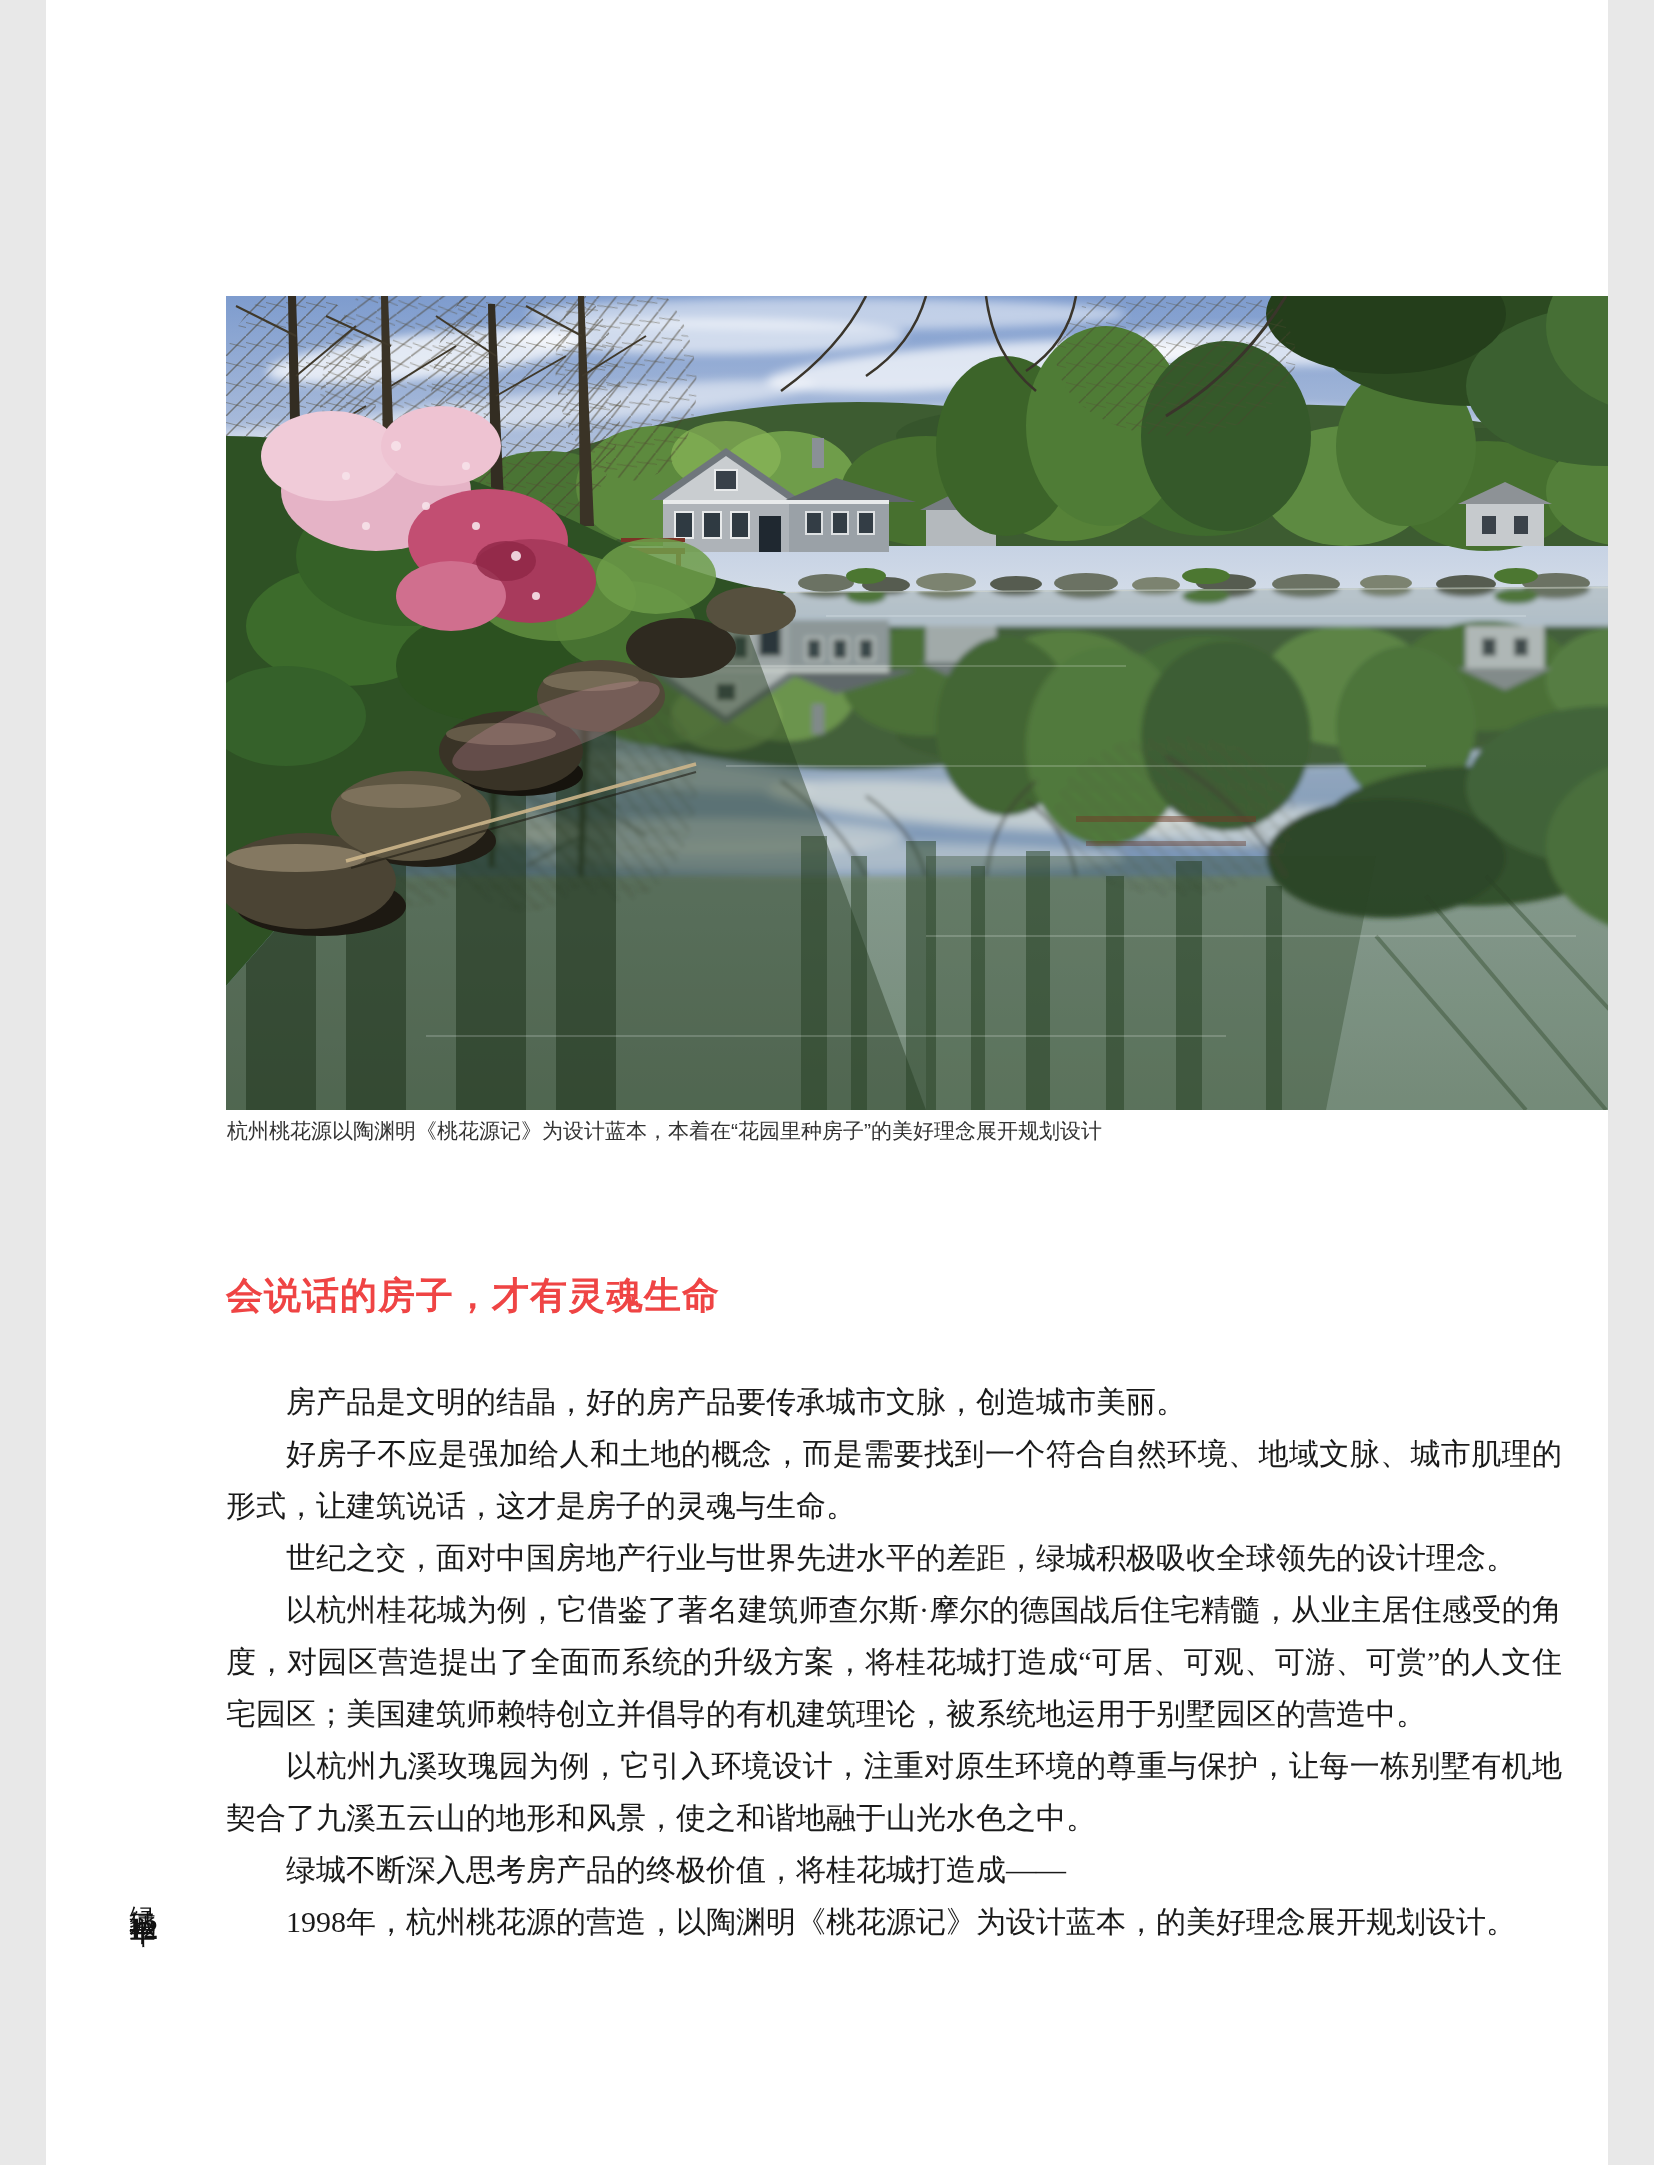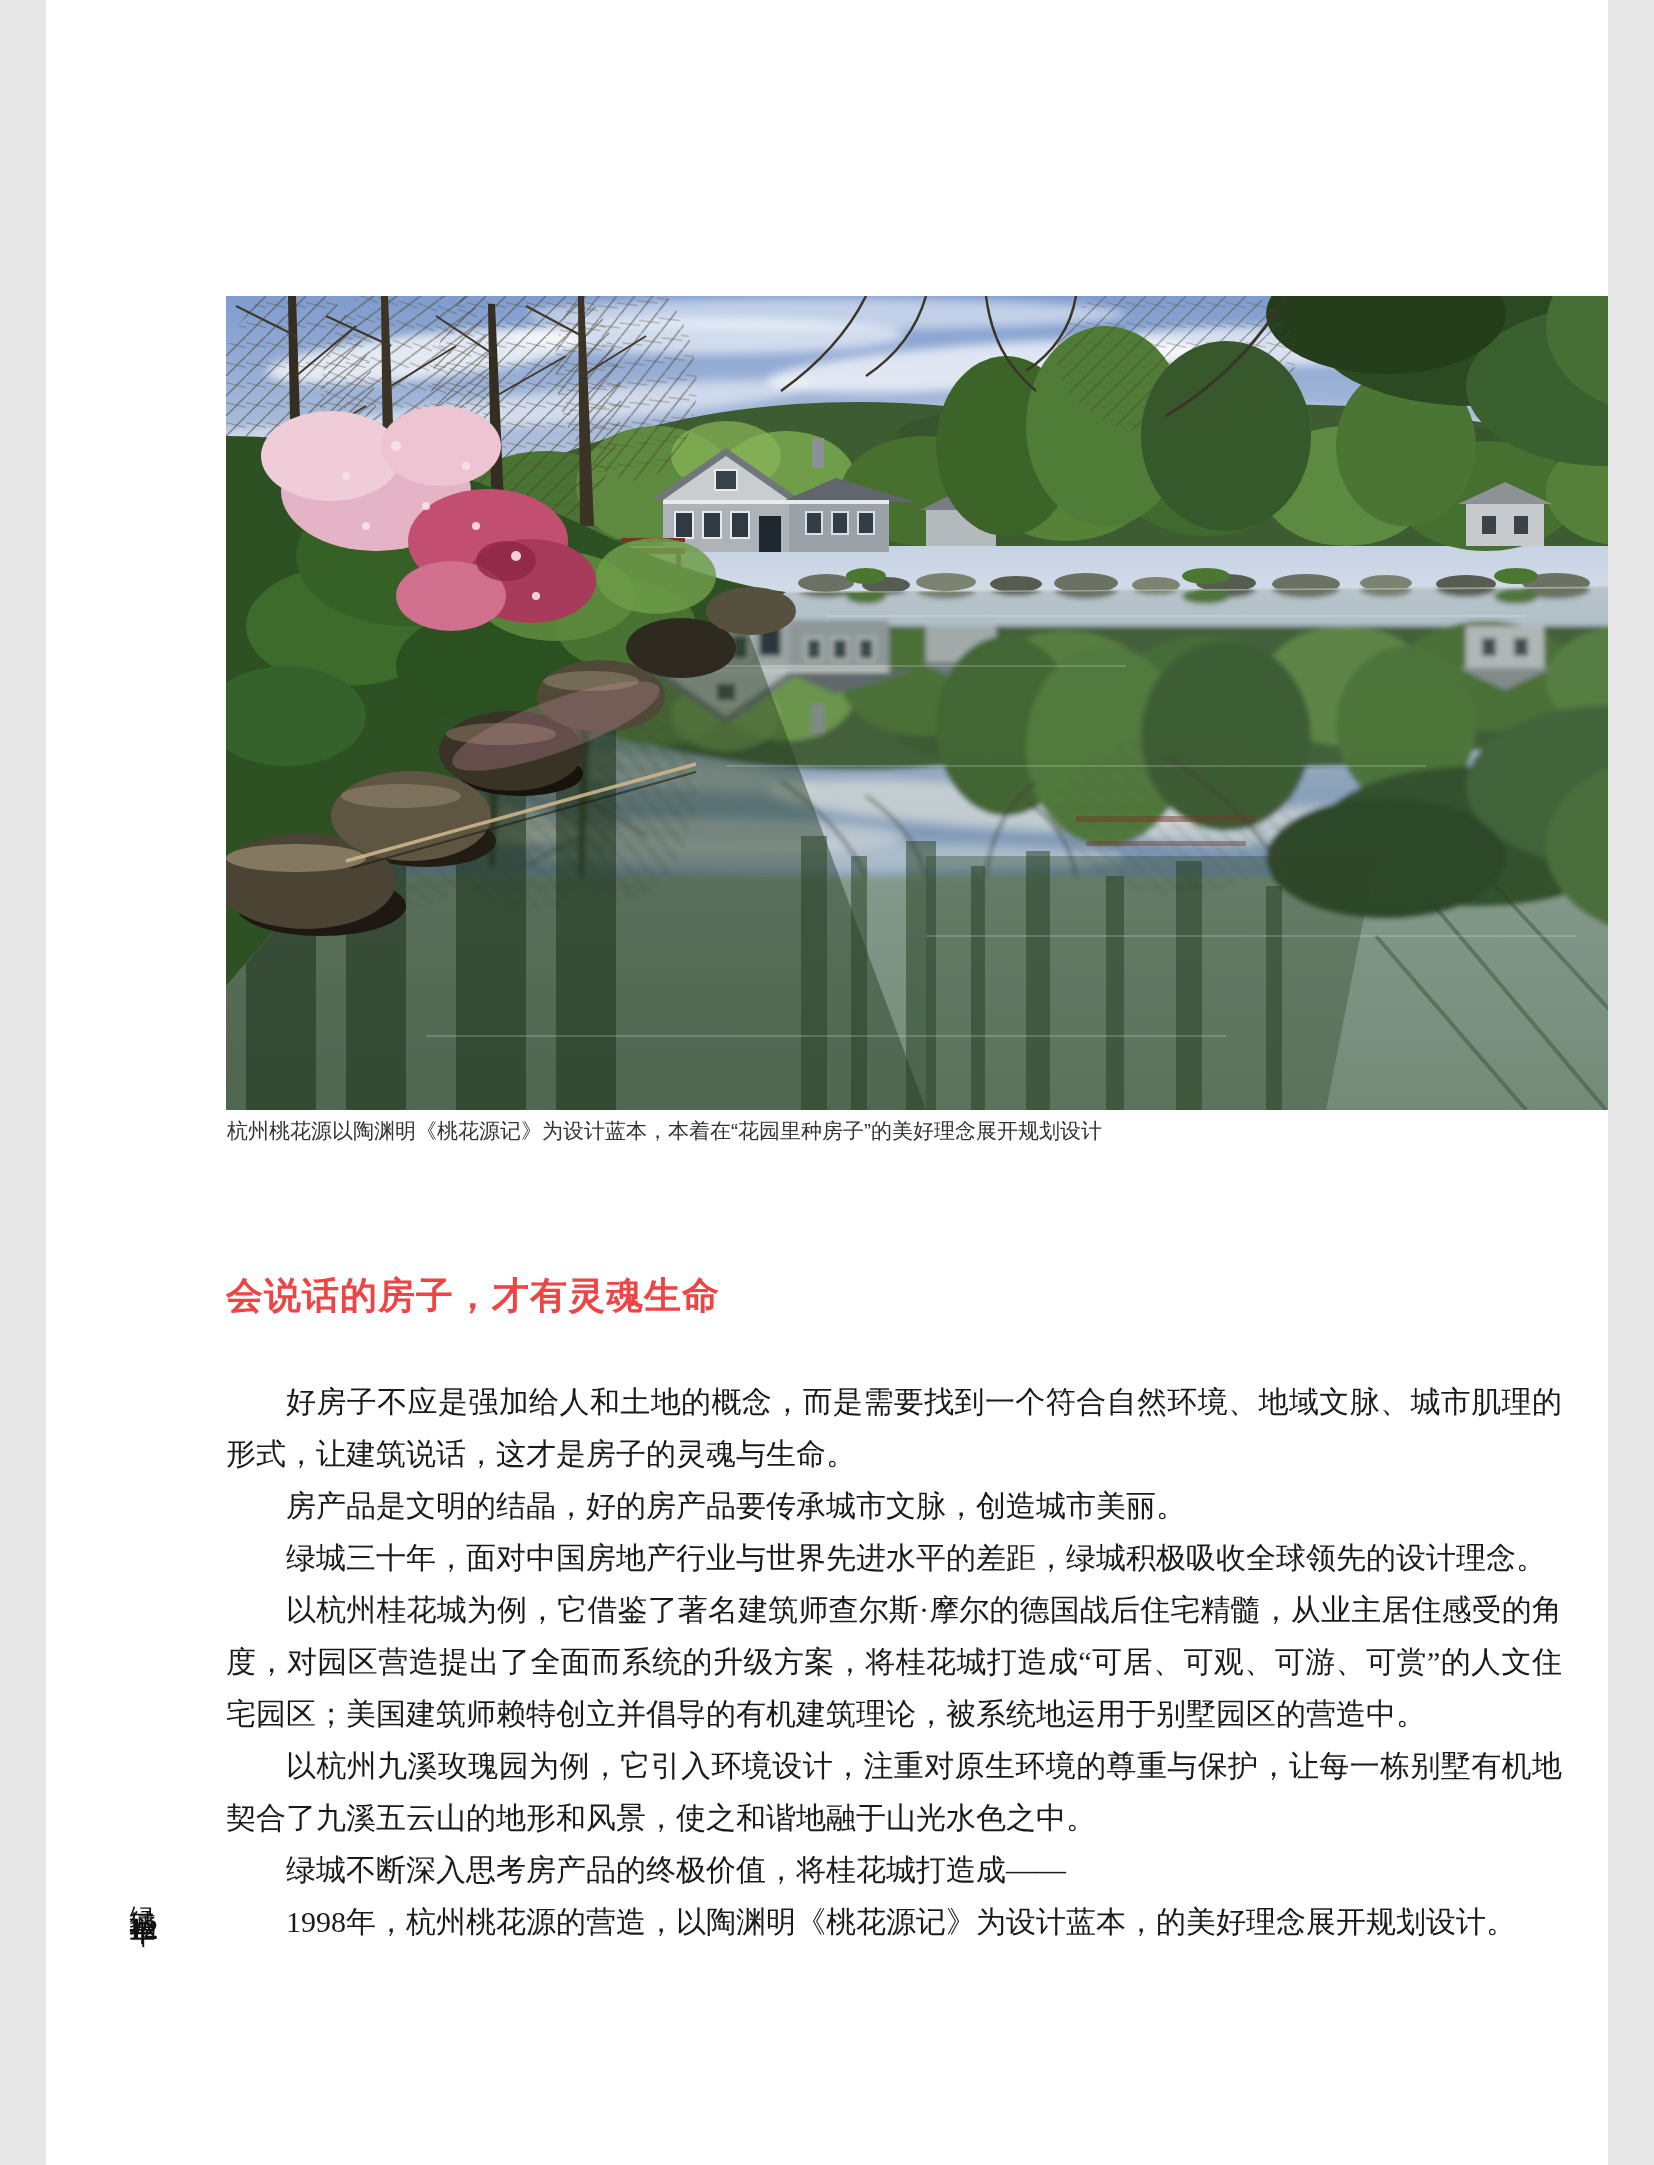--- a/index.html
+++ b/index.html
@@ -292,23 +292,23 @@
         <path d="M120,565 L470,468" stroke="#cdb68b" stroke-width="3.5" opacity="0.9" fill="none"></path>
       </g>
     </svg>
   </div>
 
   <div class="caption">杭州桃花源以陶渊明《桃花源记》为设计蓝本，本着在“花园里种房子”的美好理念展开规划设计</div>
 
   <h1 class="heading">会说话的房子，才有灵魂生命</h1>
 
   <div class="body-text">
+    <p>房产品是文明的结晶，好的房产品要传承城市文脉，创造城市美丽。</p>
     <p>好房子不应是强加给人和土地的概念，而是需要找到一个符合自然环境、地域文脉、城市肌理的形式，让建筑说话，这才是房子的灵魂与生命。</p>
-    <p>房产品是文明的结晶，好的房产品要传承城市文脉，创造城市美丽。</p>
-    <p>绿城三十年，面对中国房地产行业与世界先进水平的差距，绿城积极吸收全球领先的设计理念。</p>
+    <p>世纪之交，面对中国房地产行业与世界先进水平的差距，绿城积极吸收全球领先的设计理念。</p>
     <p>以杭州桂花城为例，它借鉴了著名建筑师查尔斯·摩尔的德国战后住宅精髓，从业主居住感受的角度，对园区营造提出了全面而系统的升级方案，将桂花城打造成“可居、可观、可游、可赏”的人文住宅园区；美国建筑师赖特创立并倡导的有机建筑理论，被系统地运用于别墅园区的营造中。</p>
     <p>以杭州九溪玫瑰园为例，它引入环境设计，注重对原生环境的尊重与保护，让每一栋别墅有机地契合了九溪五云山的地形和风景，使之和谐地融于山光水色之中。</p>
     <p>绿城不断深入思考房产品的终极价值，将桂花城打造成——</p>
     <p>1998年，杭州桃花源的营造，以陶渊明《桃花源记》为设计蓝本，的美好理念展开规划设计。</p>
   </div>
 
   <div class="spine">绿城三十年</div>
 
   <div class="page-num">12</div>
 

